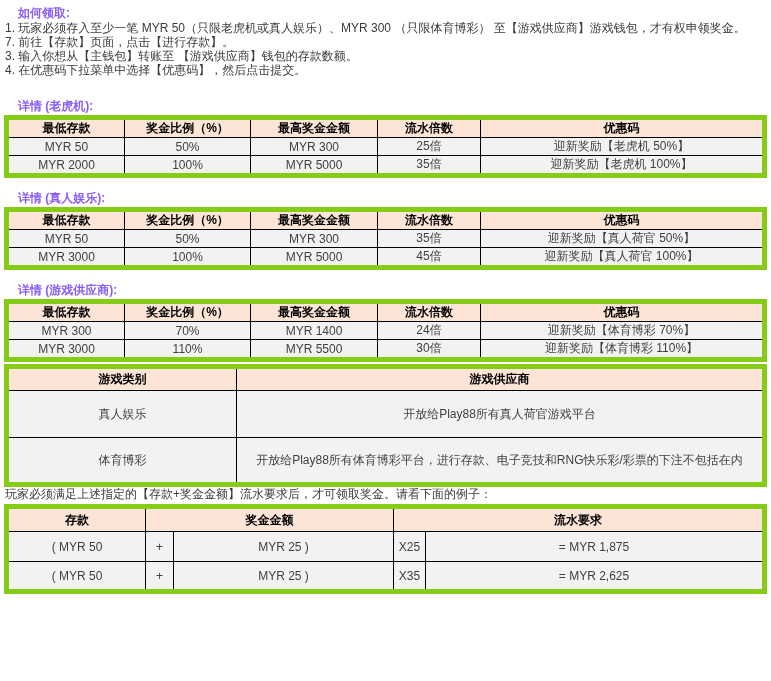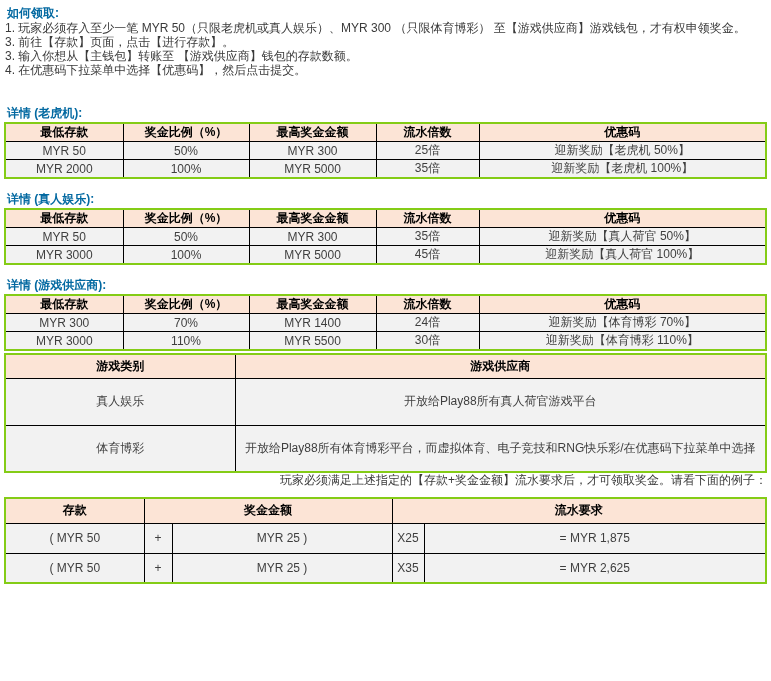--- a/index.html
+++ b/index.html
@@ -5,33 +5,33 @@
   * { box-sizing: border-box; }
   html, body { margin: 0; padding: 0; background: #ffffff; }
   body {
     width: 771px; height: 681px;
     font-family: "Liberation Sans", sans-serif;
     font-size: 12px; color: #3a3a3a;
     padding: 6px 4px 0 4px;
     overflow: hidden;
   }
   .heading {
-    color: #0369a1; font-weight: bold;
-    line-height: 14px; margin: 0 0 1px 3px;
+    color: #8b5cf6; font-weight: bold;
+    line-height: 14px; margin: 0 0 1px 14px;
   }
   .step { line-height: 14px; margin-left: 1px; }
-  .steps { margin-bottom: 29px; }
+  .steps { margin-bottom: 22px; }
   .mt-13 { margin-top: 13px; }
   .mt-18 { margin-top: 18px; }
   .mt-21 { margin-top: 21px; }
-  .note { line-height: 14px; margin: 0 0 10px 1px; text-align: right; }
+  .note { line-height: 14px; margin: 0 0 3px 1px; }
 
   table.tbl {
     width: 763px; border-collapse: collapse; table-layout: fixed;
-    border: 2px solid #84cc16; margin-top: 2px;
+    border: 5px solid #84cc16; margin-top: 2px;
   }
   table.tbl th, table.tbl td {
     border: 1px solid #000; text-align: center; vertical-align: middle;
     padding: 0 3px; font-size: 12px; overflow: hidden; white-space: nowrap;
   }
   table.tbl th { background: #FCE4D6; color: #000; font-weight: bold; height: 18px; }
   table.tbl td { background: #F2F2F2; color: #3f3f3f; font-weight: normal; }
 
   table.detail td { height: 17px; }
 
@@ -51,21 +51,21 @@
   table.detail col.c3 { width: 127px; }
   table.detail col.c4 { width: 103px; }
 </style>
 </head>
 <body>
 
 <div>
   <div class="heading">如何领取:</div>
   <div class="steps">
     <div class="step">1. 玩家必须存入至少一笔 MYR 50（只限老虎机或真人娱乐）、MYR 300 （只限体育博彩） 至【游戏供应商】游戏钱包，才有权申领奖金。</div>
-    <div class="step">3. 前往【存款】页面，点击【进行存款】。</div>
+    <div class="step">7. 前往【存款】页面，点击【进行存款】。</div>
     <div class="step">3. 输入你想从【主钱包】转账至 【游戏供应商】钱包的存款数额。</div>
     <div class="step">4. 在优惠码下拉菜单中选择【优惠码】，然后点击提交。</div>
   </div>
 </div>
 
 <div>
   <div class="heading">详情 (老虎机):</div>
   <table class="tbl detail">
     <colgroup>
         <col class="c1">
@@ -190,21 +190,21 @@
         <th>游戏供应商</th>
       </tr>
     </thead>
     <tbody>
       <tr>
         <td>真人娱乐</td>
         <td>开放给Play88所有真人荷官游戏平台</td>
       </tr>
       <tr>
         <td>体育博彩</td>
-        <td>开放给Play88所有体育博彩平台，而虚拟体育、电子竞技和RNG快乐彩/在优惠码下拉菜单中选择</td>
+        <td>开放给Play88所有体育博彩平台，进行存款、电子竞技和RNG快乐彩/彩票的下注不包括在内</td>
       </tr>
     </tbody>
   </table>
 </div>
 
 <div>
   <div class="note">玩家必须满足上述指定的【存款+奖金金额】流水要求后，才可领取奖金。请看下面的例子：</div>
   <table class="tbl bonus">
     <colgroup>
         <col class="bc1">

